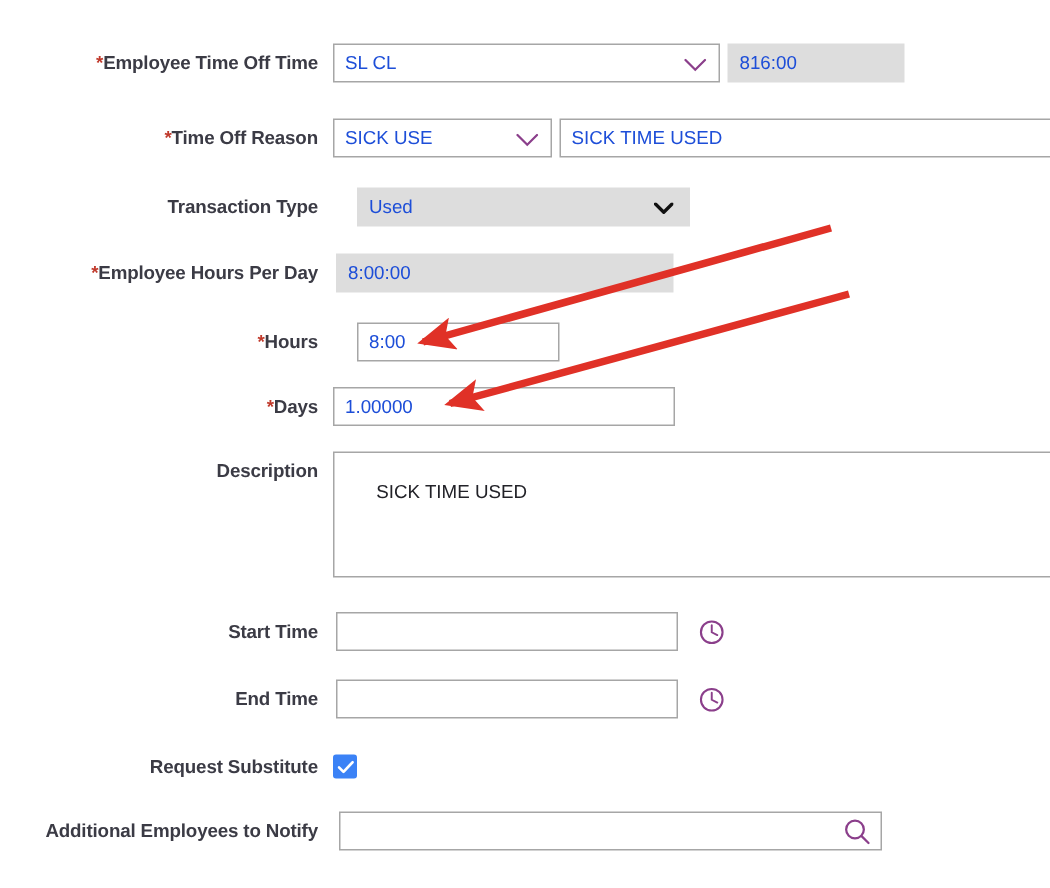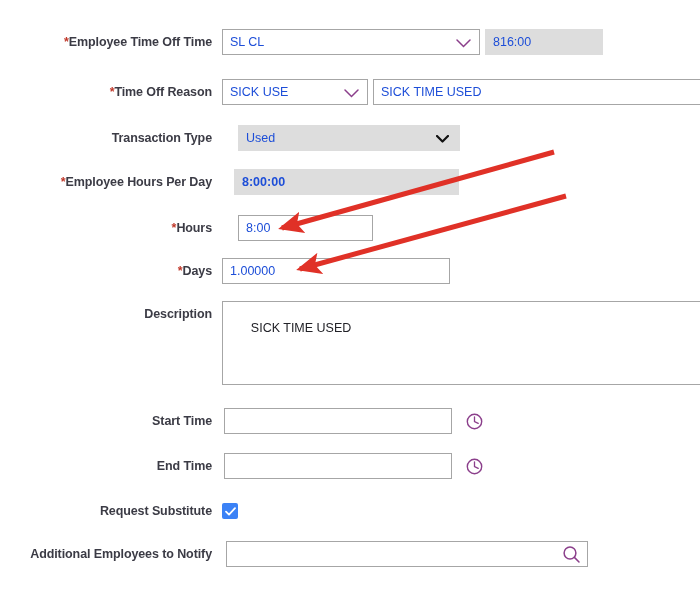--- a/index.html
+++ b/index.html
@@ -173,21 +173,21 @@
       <span class="chev" style="right:10px;">
         <svg width="13" height="8" viewBox="0 0 13 8">
             <path d="M1 1 L6.5 6.5 L12 1" stroke="#111111" stroke-width="2.2" fill="none" stroke-linecap="round" stroke-linejoin="round"></path>
           </svg>
       </span>
     </div>
   </div>
 
   <div class="row" style="top:169px;">
     <div class="lbl"><span class="req">*</span><span>Employee Hours Per Day</span></div>
-    <div class="field disabled" style="left:234px; width:225px;font-weight:bold;">
+    <div class="field disabled" style="left:224px; width:225px;">
       <span>8:00:00</span>
     </div>
   </div>
 
   <div class="row" style="top:215px;">
     <div class="lbl"><span class="req">*</span><span>Hours</span></div>
     <div class="field" style="left:222px; width:135px;margin-left:16px;">
       <span>8:00</span>
     </div>
   </div>

